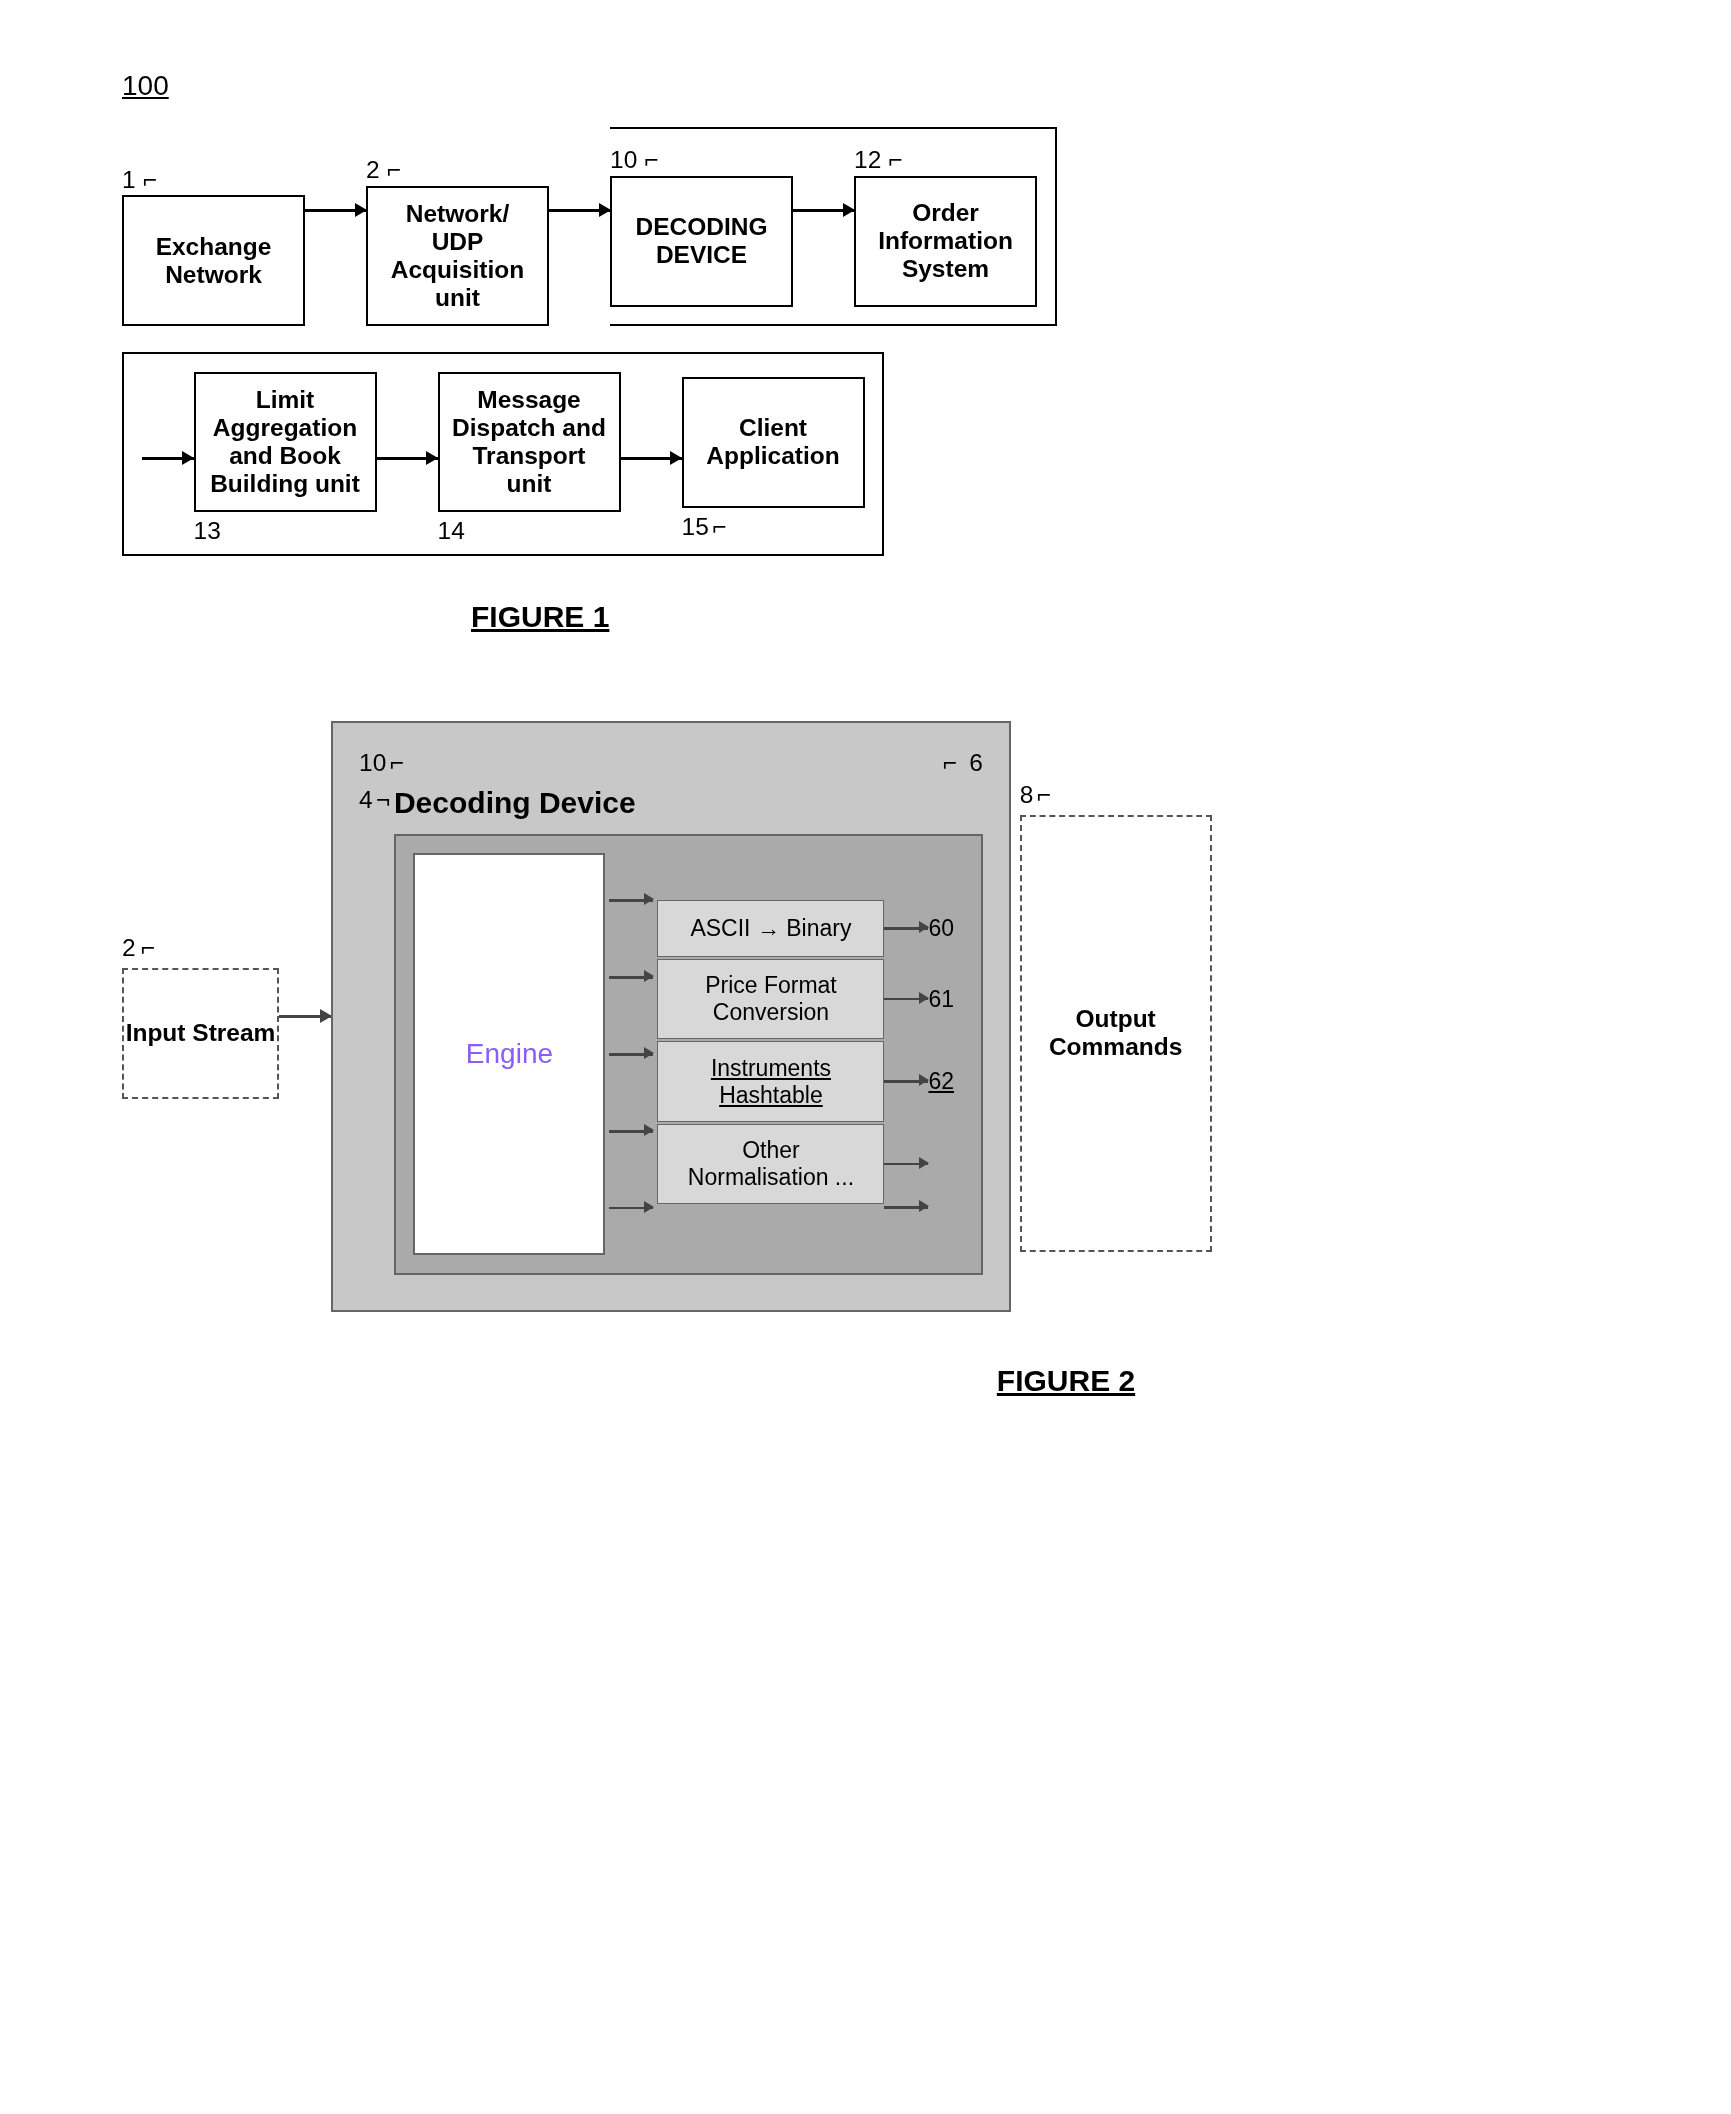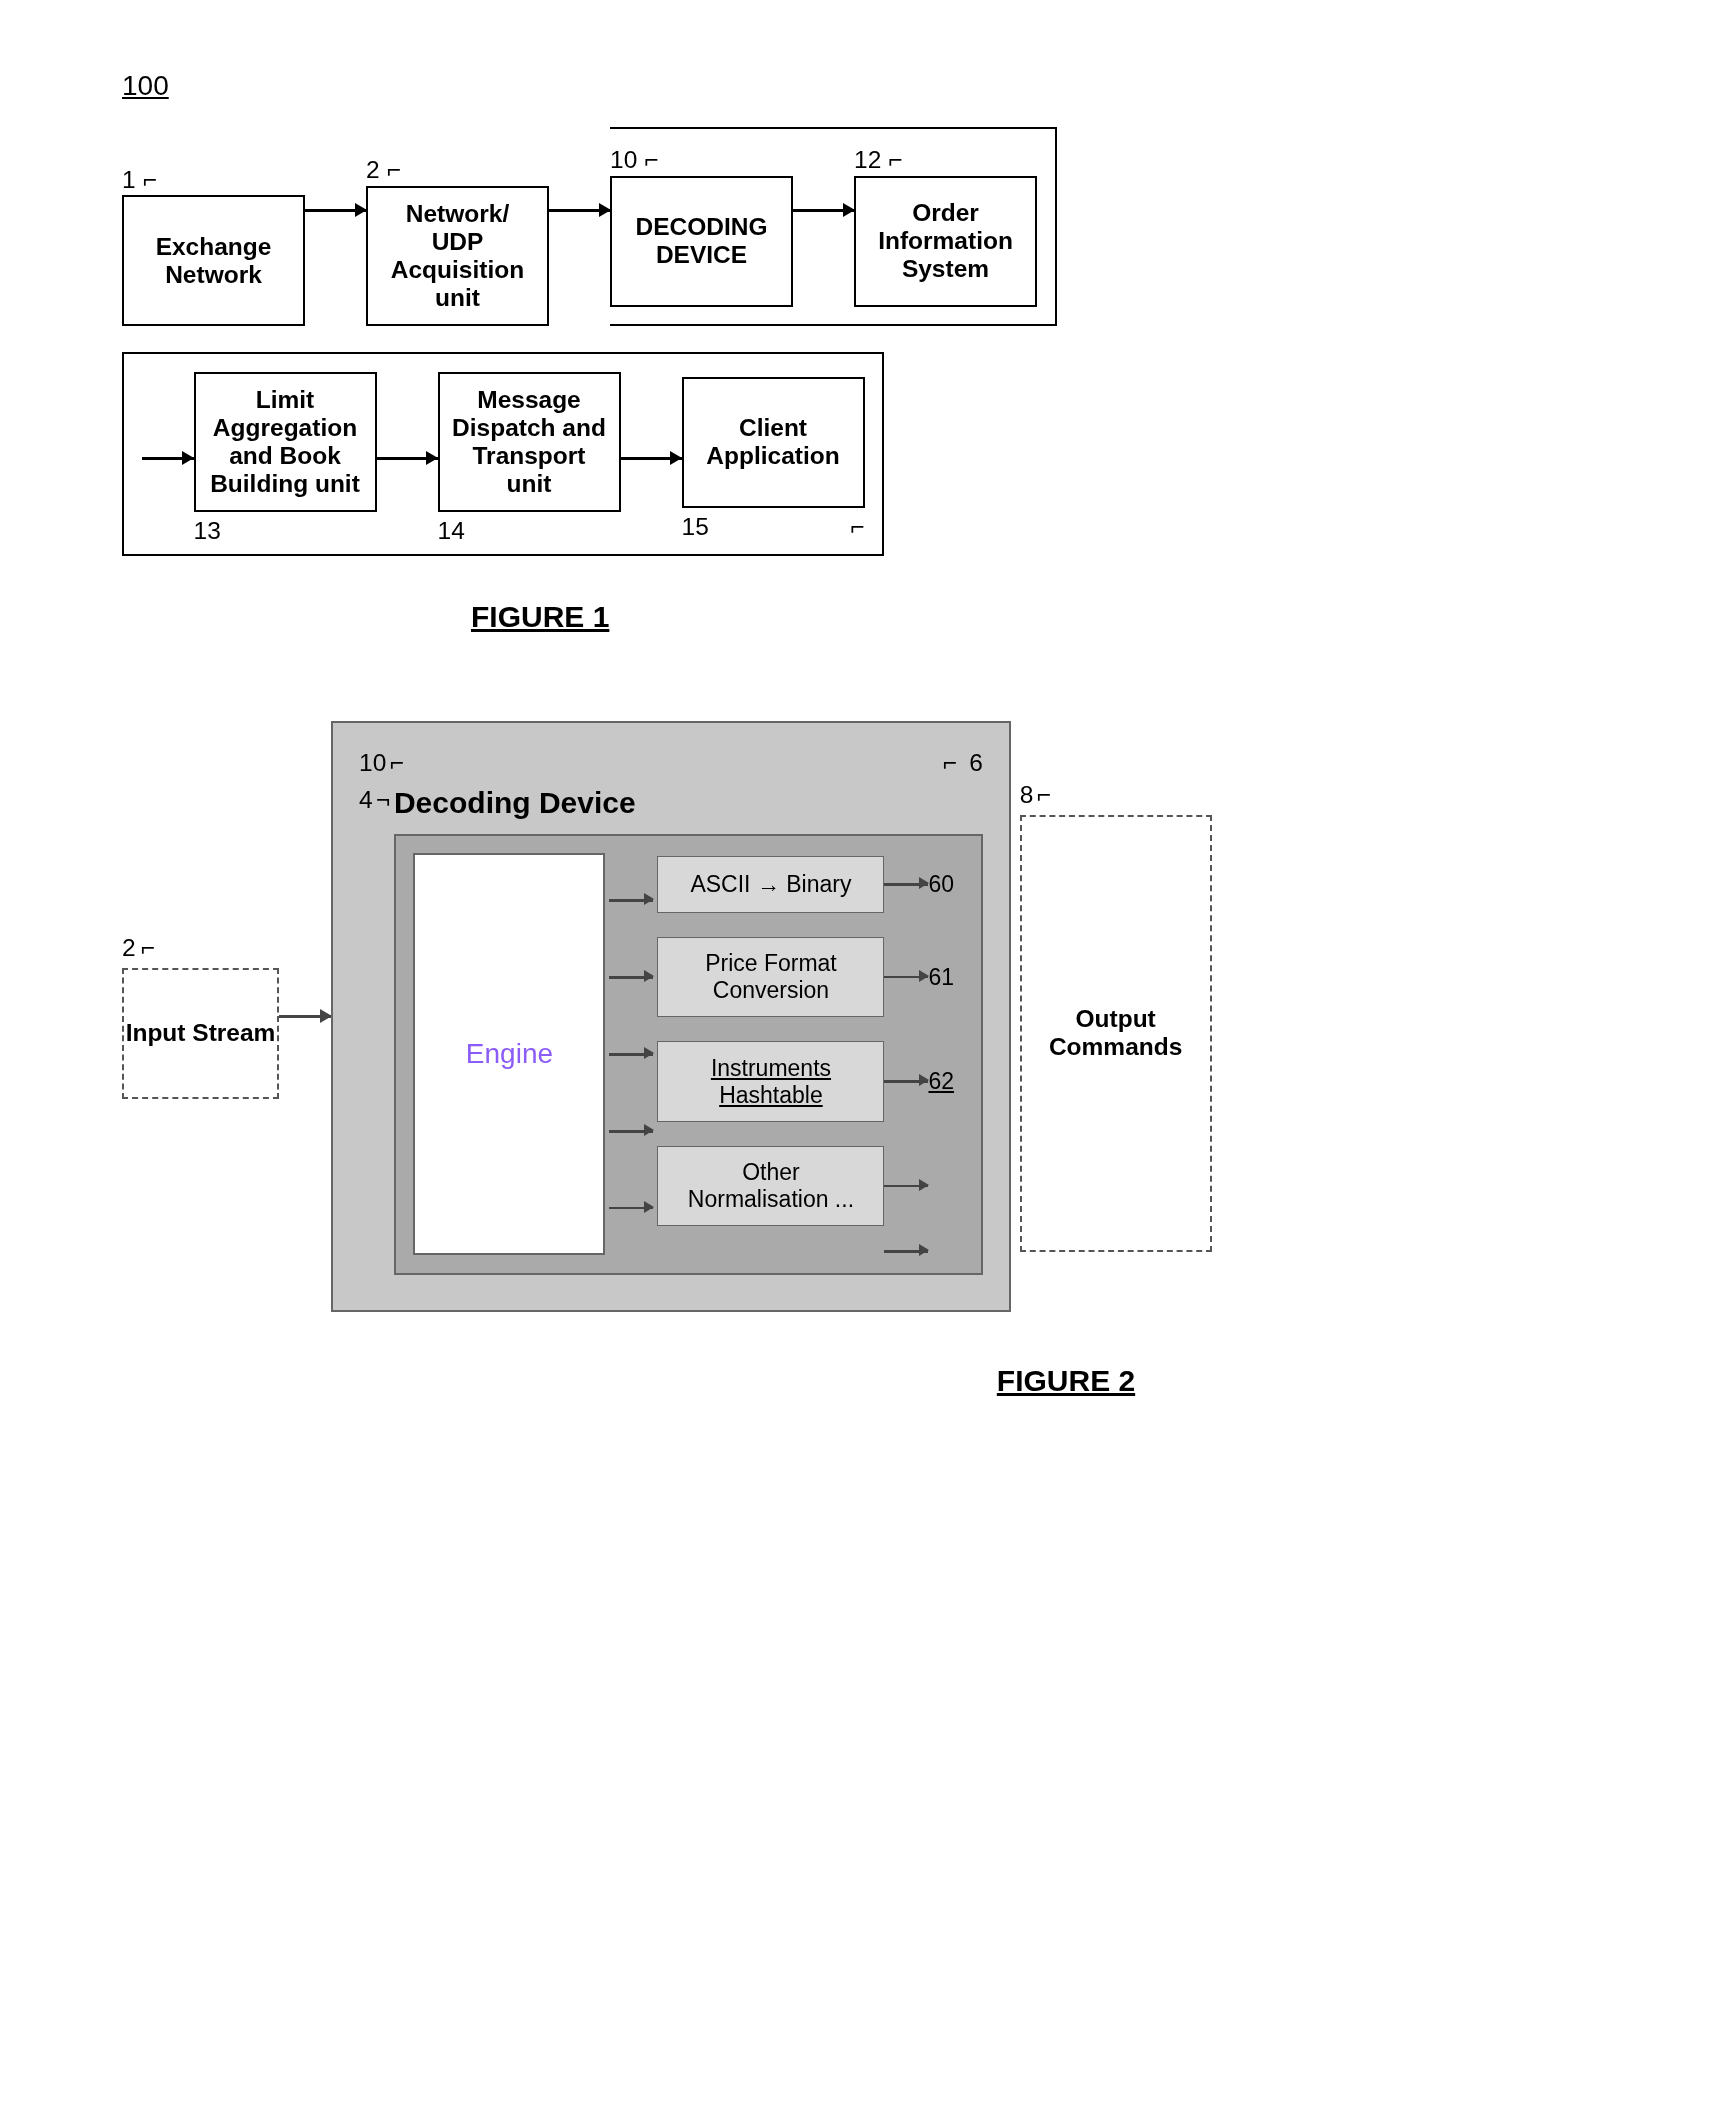--- a/index.html
+++ b/index.html
@@ -176,21 +176,21 @@
 
     <div style="width:61px; height:2.6px; background:#000; position:relative; align-self:center; flex-shrink:0;">
       <div style="position:absolute; right:-0.9px; top:-6.1px; border-left:12.2px solid #000; border-top:7px solid transparent; border-bottom:7px solid transparent;"></div>
     </div>
 
     <div class="f1-node">
       <div class="f1-box">
         <span style="white-space:pre-line;">Client
 Application</span>
       </div>
-      <div style="display:flex; align-items:flex-end; margin-top:5.2px;justify-content:space-between;">
+      <div style="display:flex; align-items:flex-end; margin-top:5.2px;">
         <span style="font-size:24.5px;">15</span>
         <span style="font-size:24.5px; margin-left:3.5px; color:#000;">⌐</span>
       </div>
     </div>
 
   </div>
 
   
   <div style="margin-top:44px; margin-left:349px;">
     <span style="font-size:30px; font-weight:bold; text-decoration:underline;">FIGURE 1</span>
@@ -257,21 +257,21 @@
                 <div style="position:absolute; right:-0.9px; top:-6.1px; border-left:10.5px solid #444; border-top:6.1px solid transparent; border-bottom:6.1px solid transparent;"></div>
               </div>
               <div style="width:44px; height:2.6px; background:#444; position:relative;">
                 <div style="position:absolute; right:-0.9px; top:-6.1px; border-left:10.5px solid #444; border-top:6.1px solid transparent; border-bottom:6.1px solid transparent;"></div>
               </div>
               <div style="width:44px; height:2.6px; background:#444; position:relative;">
                 <div style="position:absolute; right:-0.9px; top:-6.1px; border-left:10.5px solid #444; border-top:6.1px solid transparent; border-bottom:6.1px solid transparent;"></div>
               </div>
             </div>
 
-            <div style="display:flex; flex-direction:column; gap:24px; justify-content:center;">
+            <div style="display:flex; flex-direction:column; gap:2px; justify-content:center;">
 
               <div style="display:flex; align-items:center; gap:0;">
                 <div style="background:#d8d8d8; border:1.7px solid #666; padding:12.2px 15.7px; font-size:23px; text-align:center; min-width:227px; min-height:57px; display:flex; align-items:center; justify-content:center;">
                   <span>ASCII → Binary</span>
                 </div>
                 <div style="width:44px; height:2.6px; background:#444; position:relative; flex-shrink:0;">
                   <div style="position:absolute; right:-0.9px; top:-6.1px; border-left:10.5px solid #444; border-top:6.1px solid transparent; border-bottom:6.1px solid transparent;"></div>
                 </div>
                 <span style="font-size:23px; width:35px;">60</span>
               </div>

